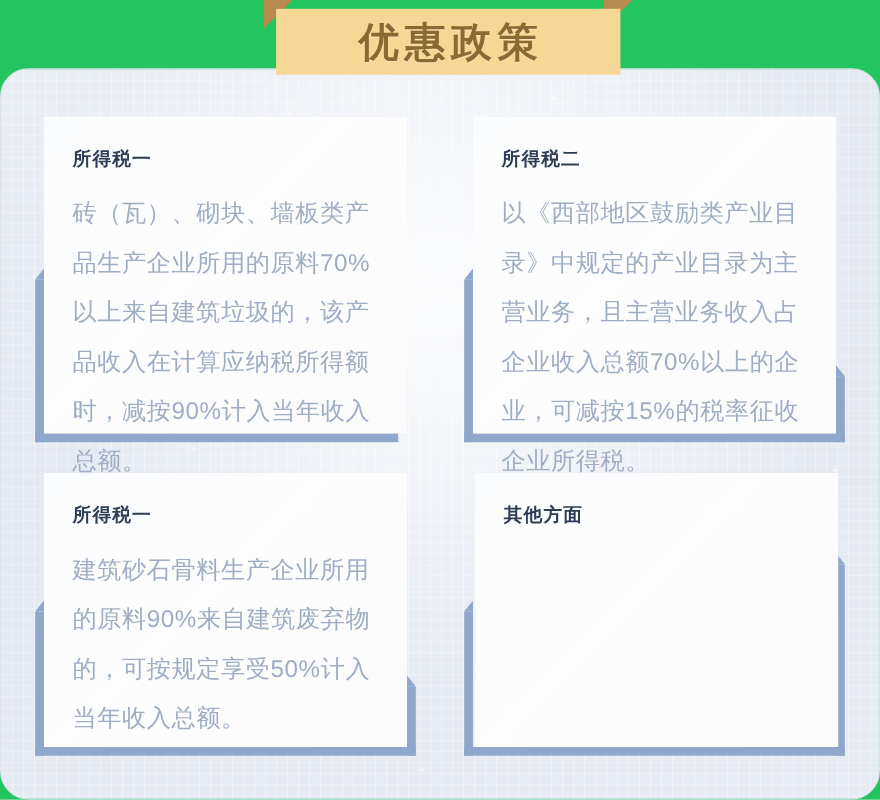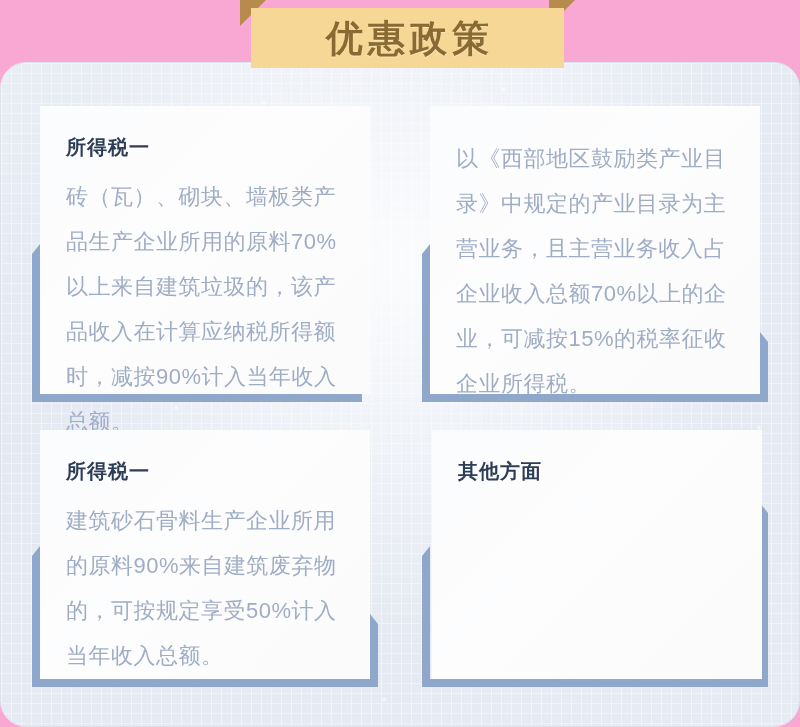--- a/index.html
+++ b/index.html
@@ -12,21 +12,21 @@
     overflow: hidden;
     background: #ffffff;
     font-family: "Liberation Sans", "DejaVu Sans", sans-serif;
     -webkit-font-smoothing: antialiased;
   }
 
   .poster {
     position: relative;
     width: 800px;
     height: 727px;
-    background: #f9a8d4;
+    background: #22c55e;
   }
 
   
   .panel {
     position: absolute;
     left: 0px;
     top: 62px;
     width: 800px;
     height: 665px;
     border-radius: 26px;
@@ -119,21 +119,21 @@
     height: 665px;
   }
 
   .card {
     position: absolute;
     box-sizing: border-box;
     background: linear-gradient(135deg, #fbfcfd 0%, #fdfdfe 45%, #fbfbfc 100%);
     padding: 30px 26px 22px 26px;
   }
   .card-title {
-    font-size: 20px;
+    font-size: 17px;
     font-weight: bold;
     color: #2e3d56;
     letter-spacing: 1px;
     line-height: 1.1;
     margin: 0 0 16px 0;
   }
   .card-body {
     font-size: 22px;
     color: #9fadc4;
     line-height: 2.05;
@@ -186,20 +186,21 @@
       <h2 class="card-title">所得税一</h2>
       <p class="card-body">砖（瓦）、砌块、墙板类产品生产企业所用的原料70%以上来自建筑垃圾的，该产品收入在计算应纳税所得额时，减按90%计入当年收入总额。</p>
     </div>
 
     <div class="shadow-cap" style="left:422px; top:182px; border-width:0 0 10px 8px; border-color:transparent transparent #8ea7cb transparent;"></div>
     <div class="shadow-bar" style="left:422px; top:192px; width:8px; height:148px;"></div>
     <div class="shadow-cap" style="left:760px; top:270px; border-width:0 8px 10px 0; border-color:transparent transparent #8ea7cb transparent;"></div>
     <div class="shadow-bar" style="left:760px; top:280px; width:8px; height:60px;"></div>
     <div class="shadow-bar" style="left:422px; top:332px; width:346px; height:8px;"></div>
     <div class="card" id="card-2">
+      <h2 class="card-title">所得税二</h2>
       <p class="card-body">以《西部地区鼓励类产业目录》中规定的产业目录为主营业务，且主营业务收入占企业收入总额70%以上的企业，可减按15%的税率征收企业所得税。</p>
     </div>
 
     <div class="shadow-cap" style="left:32px; top:484px; border-width:0 0 10px 8px; border-color:transparent transparent #8ea7cb transparent;"></div>
     <div class="shadow-bar" style="left:32px; top:494px; width:8px; height:131px;"></div>
     <div class="shadow-cap" style="left:370px; top:552px; border-width:0 8px 10px 0; border-color:transparent transparent #8ea7cb transparent;"></div>
     <div class="shadow-bar" style="left:370px; top:562px; width:8px; height:63px;"></div>
     <div class="shadow-bar" style="left:32px; top:617px; width:346px; height:8px;"></div>
     <div class="card" id="card-3">
       <h2 class="card-title">所得税一</h2>

